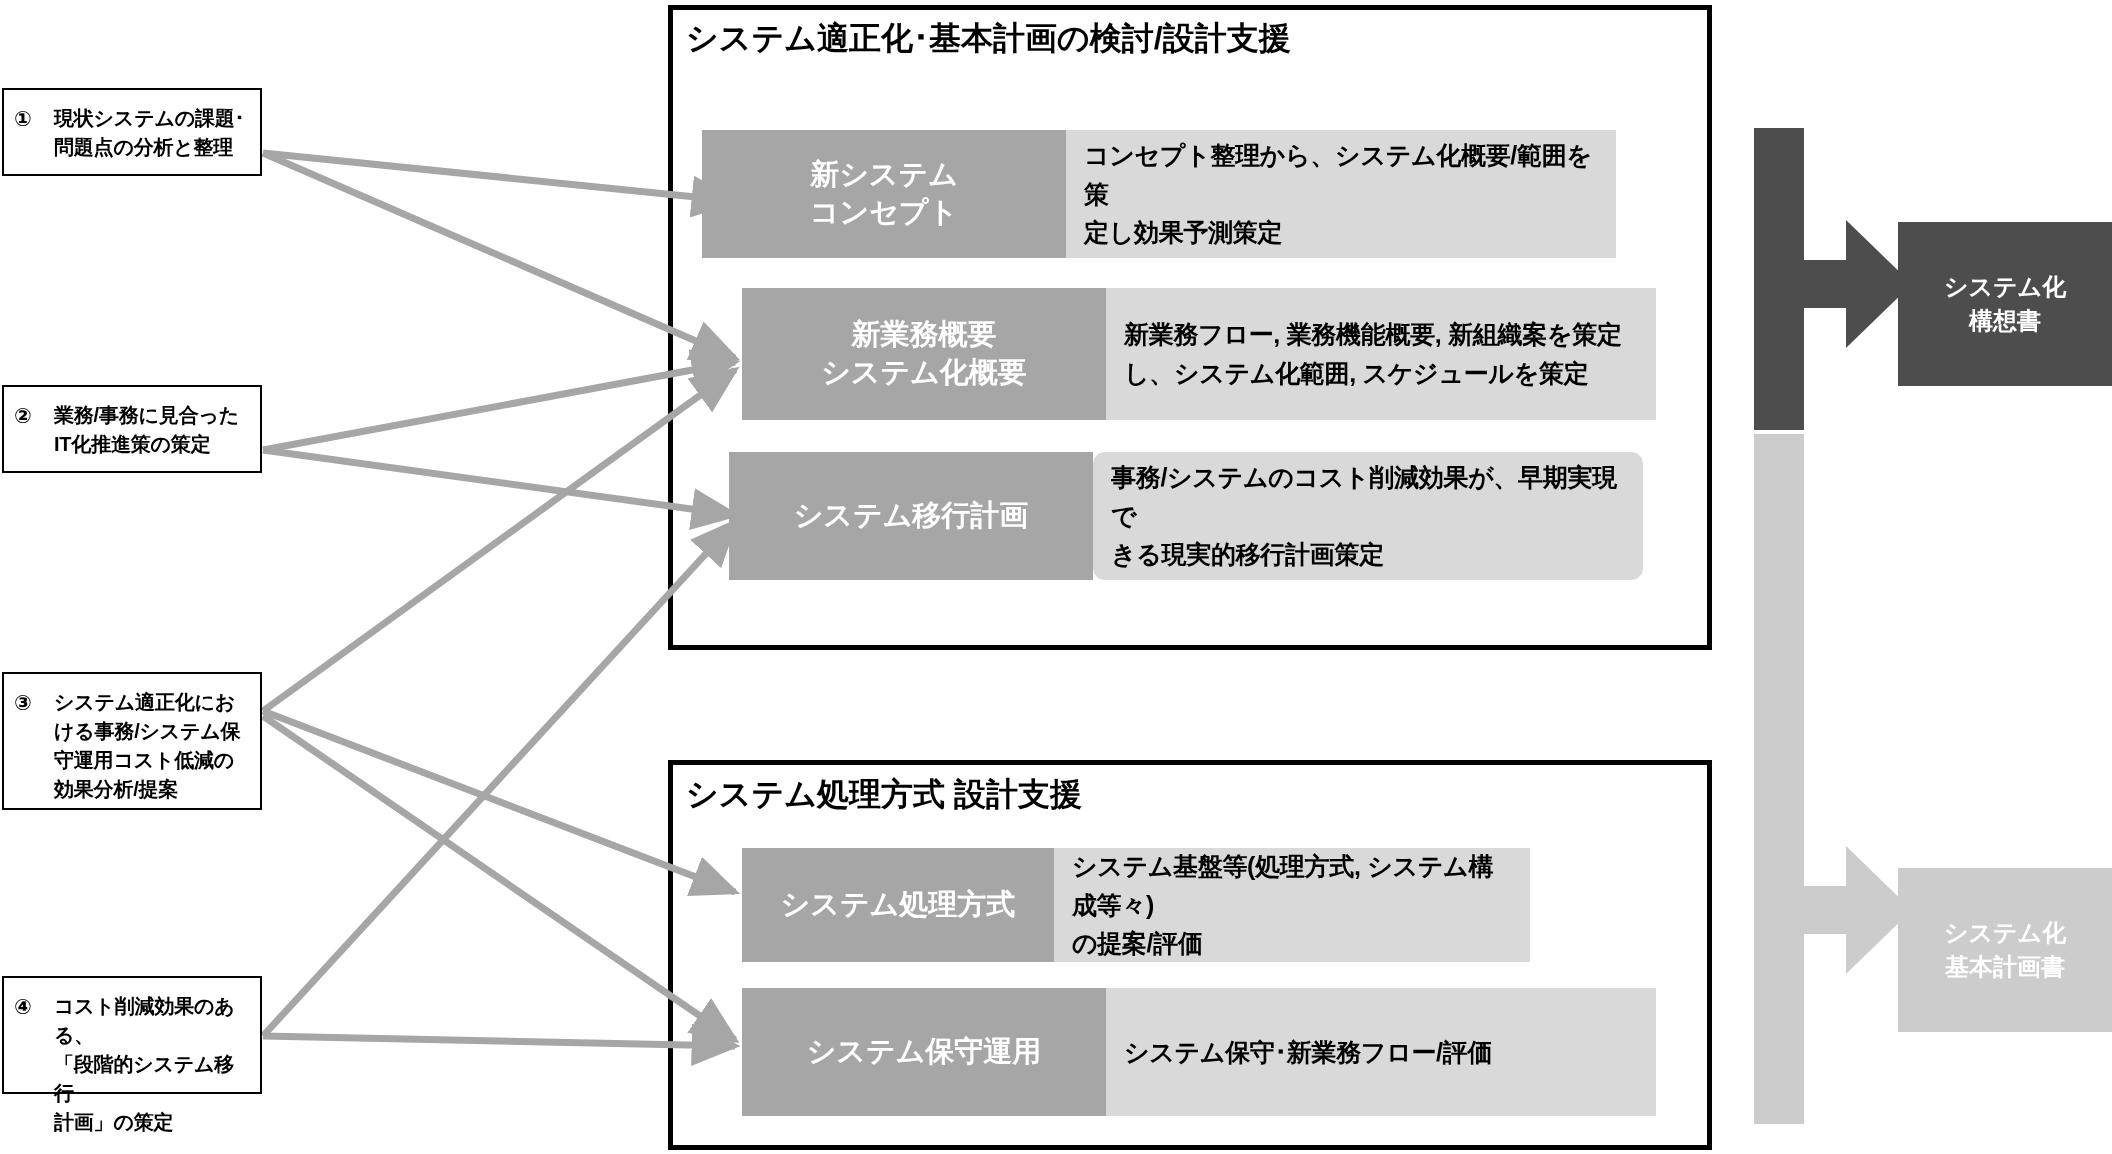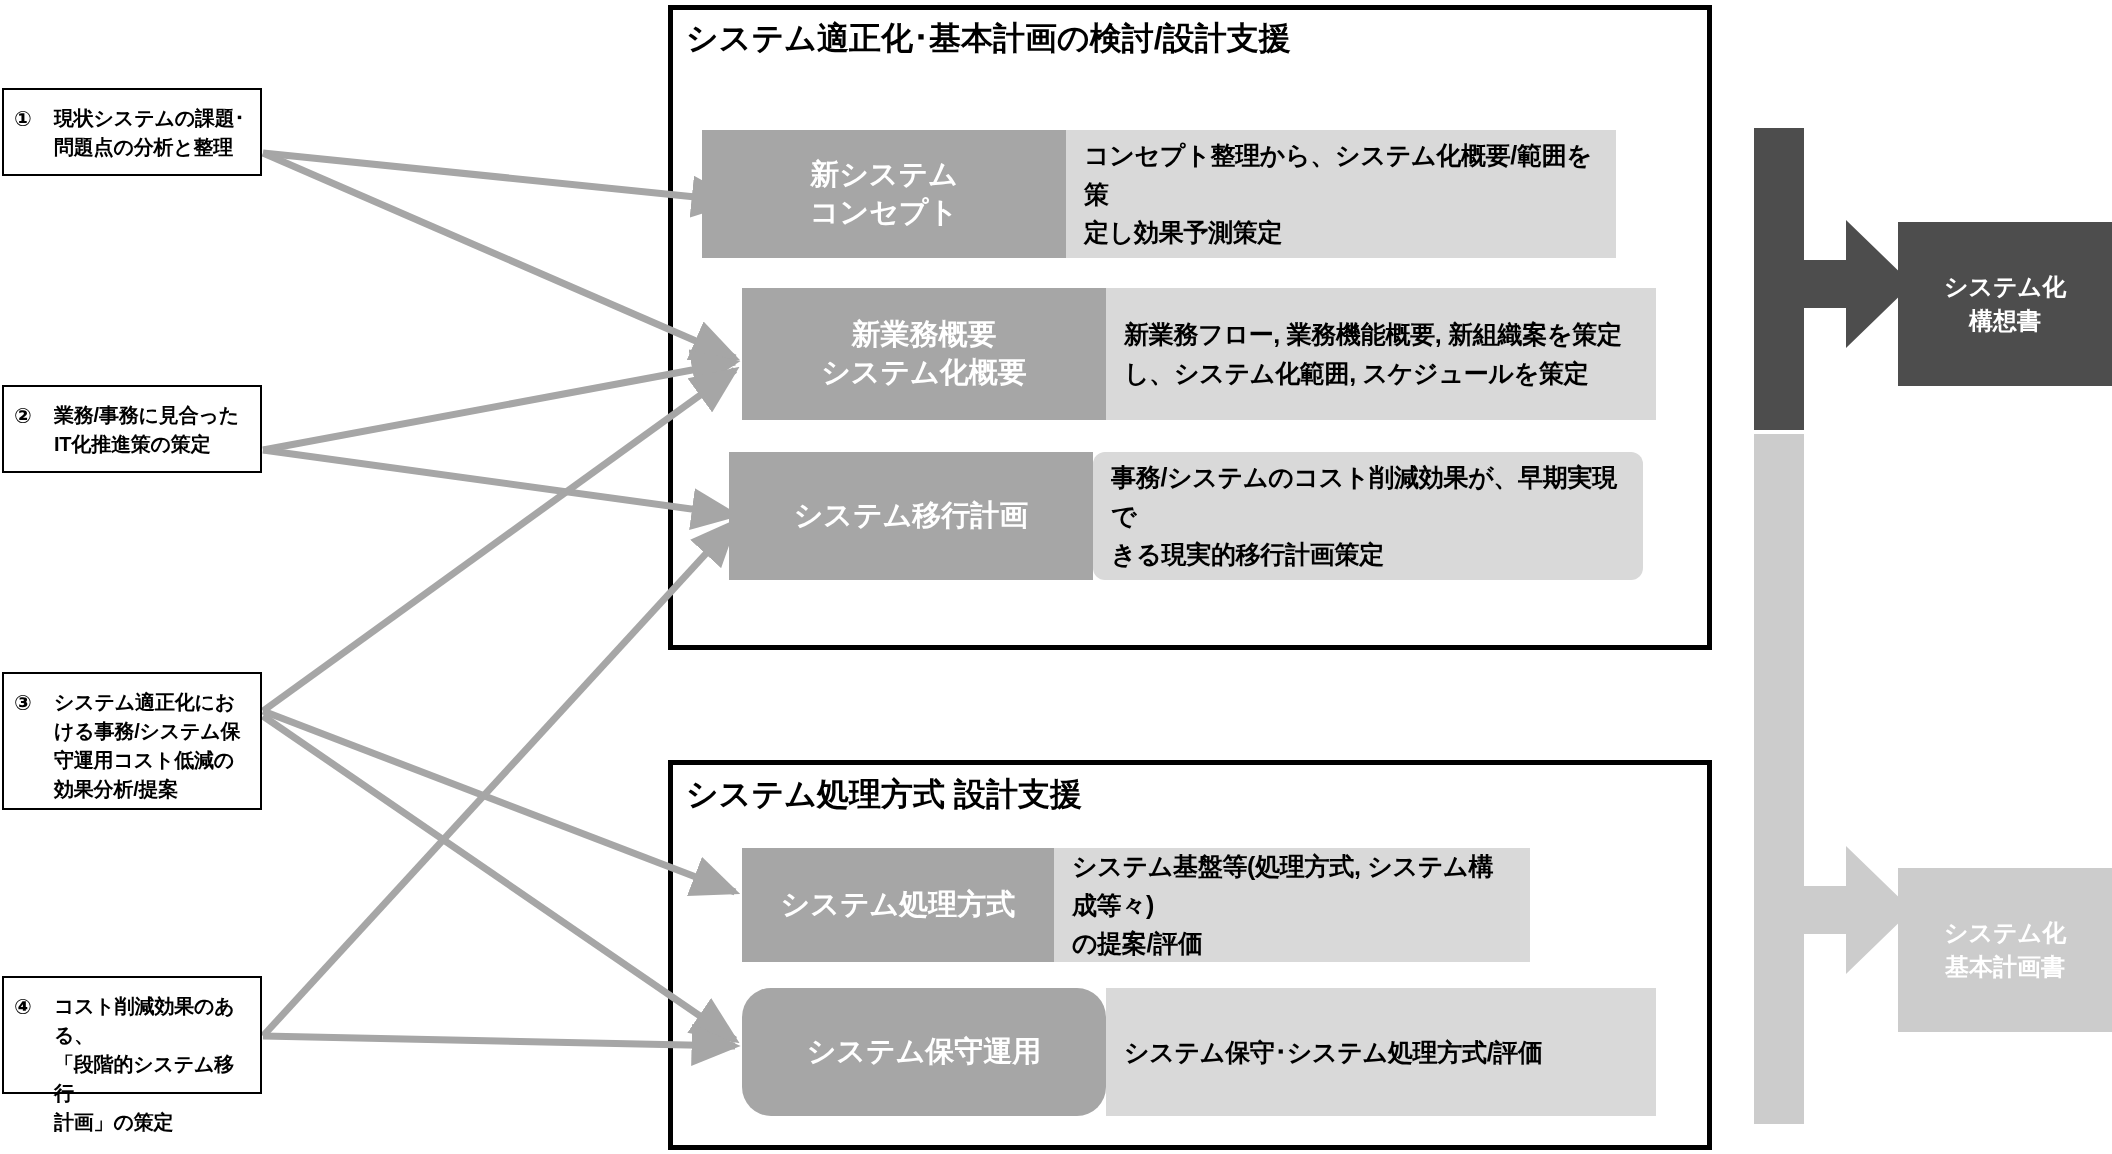--- a/index.html
+++ b/index.html
@@ -164,22 +164,22 @@
   <div class="panel" style="left:668px;top:760px;width:1044px;height:390px;"></div>
   <div class="panel-title" style="left:686px;top:778px;z-index:5;">システム処理方式 設計支援</div>
 
   <div class="row" style="left:742px;top:848px;width:788px;height:114px;">
     <div class="row-label" style="width:364px;height:114px;">システム処理方式</div>
     <div class="row-desc" style="width:550px;height:114px;">システム基盤等(処理方式, システム構成等々)
 の提案/評価</div>
   </div>
 
   <div class="row" style="left:742px;top:988px;width:914px;height:128px;">
-    <div class="row-label" style="width:364px;height:128px;border-radius:29px;">システム保守運用</div>
-    <div class="row-desc" style="width:550px;height:128px;">システム保守･システム処理方式/評価</div>
+    <div class="row-label" style="width:364px;height:128px;">システム保守運用</div>
+    <div class="row-desc" style="width:550px;height:128px;">システム保守･新業務フロー/評価</div>
   </div>
 
   <svg class="out-arrow" style="left:1754px;top:128px;" width="160" height="302" viewBox="0 0 160 302">
     <path d="M0,0 L50,0 L50,132 L92,132 L92,92 L158,156 L92,220 L92,180 L0,180 Z" fill="#4d4d4d"></path>
     <rect x="0" y="180" width="50" height="122" fill="#4d4d4d"></rect>
   </svg>
 
   <svg class="out-arrow" style="left:1754px;top:434px;" width="160" height="690" viewBox="0 0 160 690">
     <path d="M0,0 L50,0 L50,452 L92,452 L92,412 L158,476 L92,540 L92,500 L0,500 Z" fill="#cccccc"></path>
     <rect x="0" y="500" width="50" height="190" fill="#cccccc"></rect>

